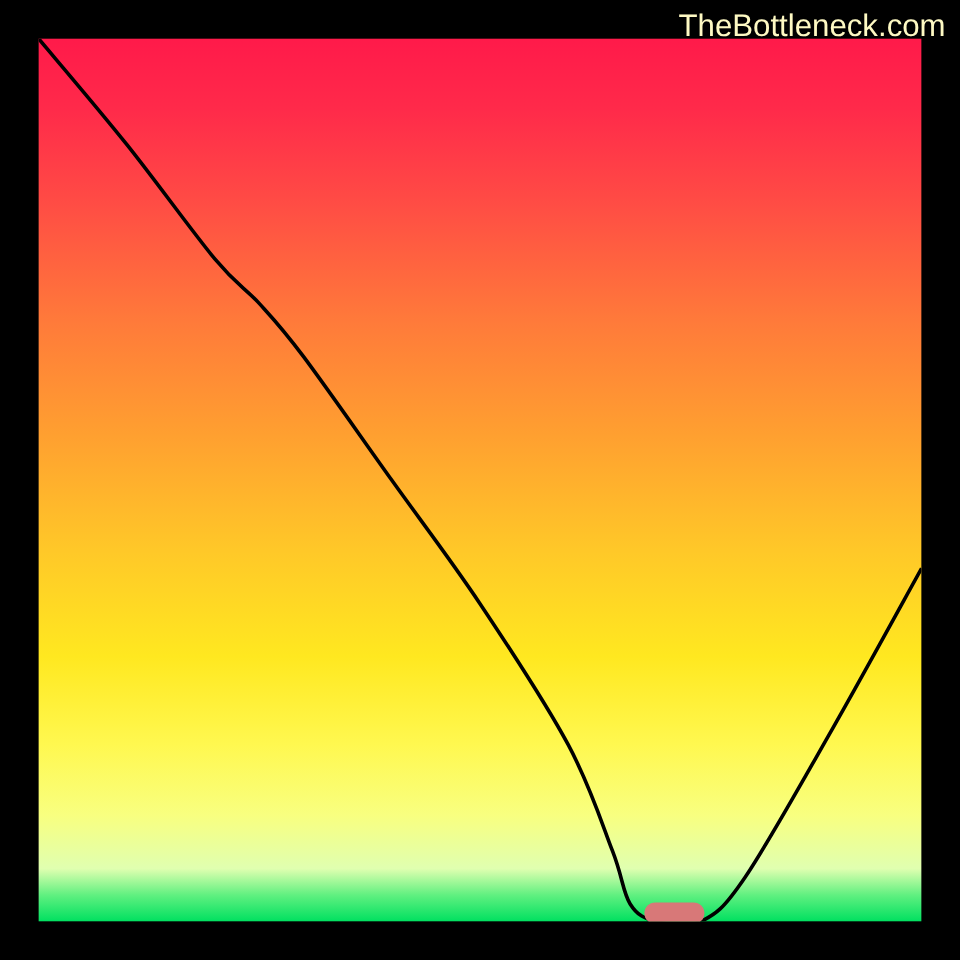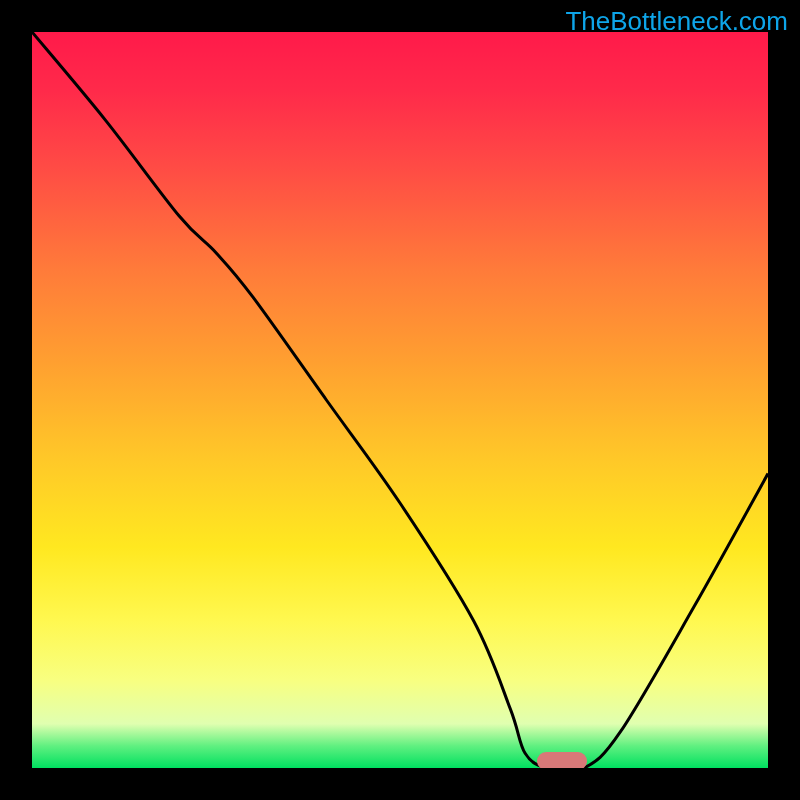--- a/index.html
+++ b/index.html
@@ -7,21 +7,21 @@
     width: 800px;
     height: 800px;
     background: #000;
     position: relative;
     font-family: Arial, sans-serif;
   }
   .watermark {
     position: absolute;
     top: 6px;
     right: 12px;
-    color: #0ea5e9;
+    color: #fef9c3;
     font-size: 26px;
     font-weight: 500;
     z-index: 10;
   }
   .plot-area {
     position: absolute;
     left: 32px;
     top: 32px;
     width: 736px;
     height: 736px;

